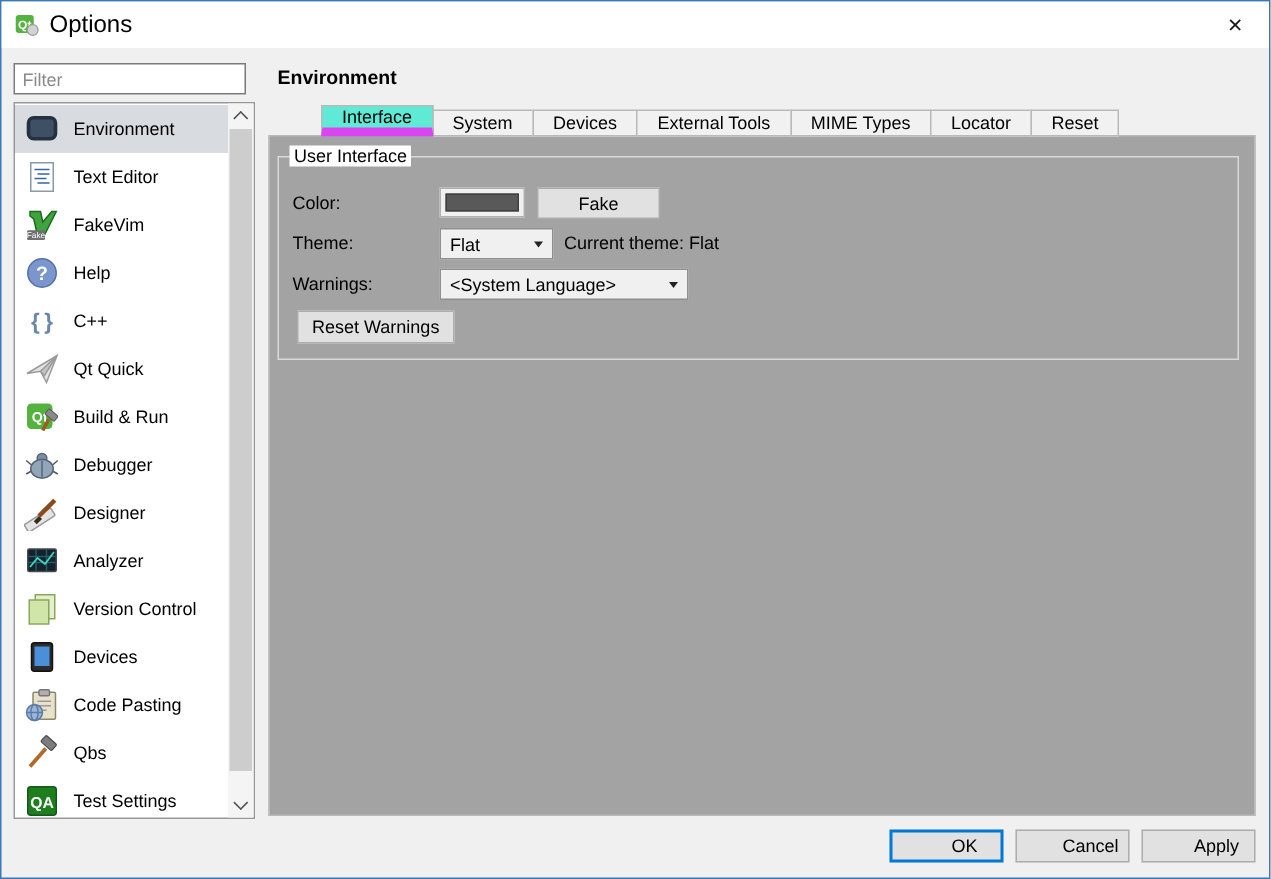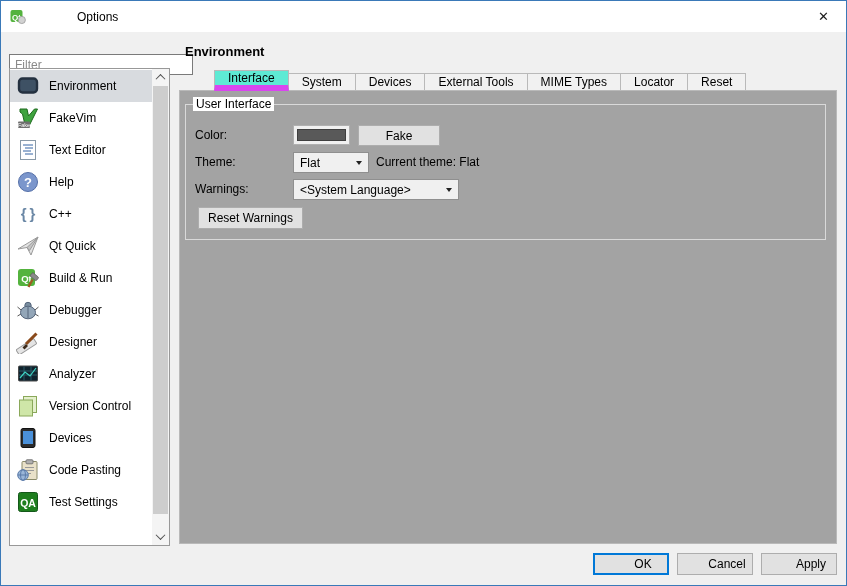--- a/index.html
+++ b/index.html
@@ -6,25 +6,25 @@
   .dialog{
     position:relative;width:845px;height:584px;margin:0;
     border:1px solid var(--dialog-border,#3a79b8);
     background:var(--body-bg,#f0f0f0);
     font-family:"Liberation Sans",sans-serif;font-size:12px;color:#000;
     overflow:hidden;
   }
   
   .titlebar{position:absolute;left:0;top:0;right:0;height:31px;background:#fff;display:flex;align-items:center;}
   .app-icon{width:16px;height:16px;margin:0 7px 0 9px;flex:none;}
-  .win-title{font-size:12px;margin-left:44px;}
+  .win-title{font-size:16px;}
   .close-btn{position:absolute;right:0;top:0;width:45px;height:31px;display:flex;align-items:center;justify-content:center;font-size:13px;color:#1a1a1a;cursor:default;}
   
-  .filter{position:absolute;left:8px;top:41px;width:184px;height:21px;box-sizing:border-box;
-    border:1px solid #7a7a7a;background:#fff;padding:0 5px;font:12px "Liberation Sans",sans-serif;color:#000;margin-top:12px;}
+  .filter{position:absolute;left:8px;top:41px;width:155px;height:21px;box-sizing:border-box;
+    border:1px solid #7a7a7a;background:#fff;padding:0 5px;font:12px "Liberation Sans",sans-serif;color:#000;}
   .filter::placeholder{color:#8a8a8a;}
   
   .list{position:absolute;left:8px;top:67px;width:161px;height:478px;box-sizing:border-box;background:#fff;border:1px solid #989898;}
   .list-items{position:absolute;left:0;top:1px;right:17px;}
   .item{height:32px;display:flex;align-items:center;padding-left:6px;}
   .item.selected{background:var(--selection-bg,#d8dbdf);}
   .ic{width:24px;height:24px;margin-right:9px;flex:none;display:flex;align-items:center;justify-content:center;}
   .ic svg{display:block;}
   .item-lbl{white-space:nowrap;}
   
@@ -89,39 +89,39 @@
           <svg width="24" height="24" viewBox="0 0 24 24">
               <rect x="3" y="4.5" width="18" height="14" rx="3.5" fill="#3e5164" stroke="#243140" stroke-width="2.4"></rect>
             </svg>
         </span>
         <span class="item-lbl">Environment</span>
       </div>
 
       <div class="item">
         <span class="ic">
           <svg width="24" height="24" viewBox="0 0 24 24">
-            <polygon points="4,3 11,3 12.5,10 18.5,3 21.5,3 12.5,21 9.5,21 6.5,8 4,6" fill="#3fa33f" stroke="#1e6b1e"></polygon>
-            <rect x="2" y="15.5" width="12" height="6.5" rx="1" fill="#6f6f6f"></rect>
-            <text x="8" y="20.8" font-size="5.5" fill="#fff" text-anchor="middle" font-family="Liberation Sans,sans-serif">Fake</text>
-          </svg>
-        </span>
-        <span class="item-lbl">FakeVim</span>
-      </div>
-
-      <div class="item">
-        <span class="ic">
-          <svg width="24" height="24" viewBox="0 0 24 24">
             <rect x="4.5" y="2.5" width="15" height="19" fill="#fff" stroke="#8a9aa8"></rect>
             <line x1="7" y1="7" x2="17" y2="7" stroke="#3465a4"></line>
               <line x1="9" y1="10" x2="17" y2="10" stroke="#3465a4"></line>
             <line x1="7" y1="13" x2="15" y2="13" stroke="#3465a4"></line>
               <line x1="9" y1="16" x2="17" y2="16" stroke="#3465a4"></line>
           </svg>
         </span>
         <span class="item-lbl">Text Editor</span>
+      </div>
+
+      <div class="item">
+        <span class="ic">
+          <svg width="24" height="24" viewBox="0 0 24 24">
+            <polygon points="4,3 11,3 12.5,10 18.5,3 21.5,3 12.5,21 9.5,21 6.5,8 4,6" fill="#3fa33f" stroke="#1e6b1e"></polygon>
+            <rect x="2" y="15.5" width="12" height="6.5" rx="1" fill="#6f6f6f"></rect>
+            <text x="8" y="20.8" font-size="5.5" fill="#fff" text-anchor="middle" font-family="Liberation Sans,sans-serif">Fake</text>
+          </svg>
+        </span>
+        <span class="item-lbl">FakeVim</span>
       </div>
 
       <div class="item">
         <span class="ic">
           <svg width="24" height="24" viewBox="0 0 24 24">
             <circle cx="12" cy="12" r="9.5" fill="#7b96cc" stroke="#5570a8"></circle>
             <text x="12" y="16.5" font-size="13" fill="#fff" text-anchor="middle" font-weight="bold" font-family="Liberation Sans,sans-serif">?</text>
           </svg>
         </span>
         <span class="item-lbl">Help</span>
@@ -227,20 +227,29 @@
               <line x1="9" y1="12.5" x2="18" y2="12.5" stroke="#999"></line>
               <line x1="9" y1="15.5" x2="15" y2="15.5" stroke="#999"></line>
             <circle cx="7" cy="17" r="5.3" fill="#9ab6d8" stroke="#5a7aa8"></circle>
             <line x1="2" y1="17" x2="12" y2="17" stroke="#5a7aa8"></line>
             <ellipse cx="7" cy="17" rx="2.4" ry="5.3" fill="none" stroke="#5a7aa8"></ellipse>
           </svg>
         </span>
         <span class="item-lbl">Code Pasting</span>
       </div>
 
+      <div class="item">
+        <span class="ic">
+          <svg width="24" height="24" viewBox="0 0 24 24">
+            <rect x="12" y="2.5" width="9.5" height="5.5" rx="1" fill="#7d7d7d" stroke="#4a4a4a" stroke-width="0.8" transform="rotate(42 16.5 5)"></rect>
+            <line x1="14.5" y1="9" x2="4" y2="21" stroke="#b06a2a" stroke-width="2.6"></line>
+          </svg>
+        </span>
+        <span class="item-lbl">Qbs</span>
+      </div>
 
       <div class="item">
         <span class="ic">
           <svg width="24" height="24" viewBox="0 0 24 24">
             <rect x="2.5" y="2.5" width="19" height="19" rx="2" fill="#1e7e1e" stroke="#14581a"></rect>
             <text x="12" y="16.5" font-size="10.5" fill="#fff" text-anchor="middle" font-weight="bold" font-family="Liberation Sans,sans-serif">QA</text>
           </svg>
         </span>
         <span class="item-lbl">Test Settings</span>
       </div>

